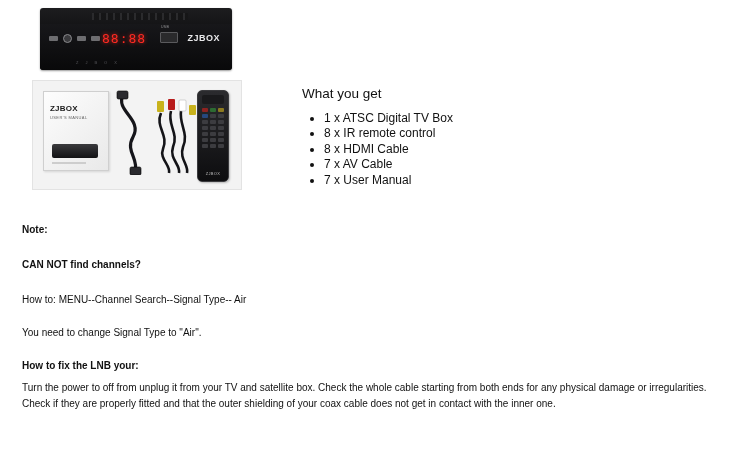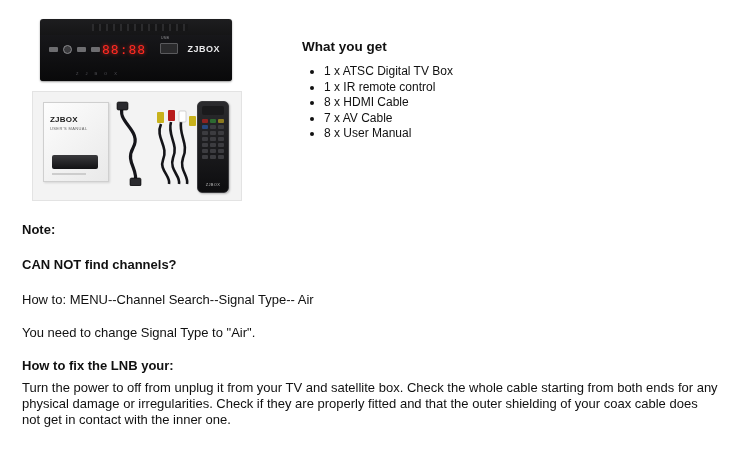--- a/index.html
+++ b/index.html
@@ -12,22 +12,22 @@
     background: #ffffff;
     font-family: "Liberation Sans", sans-serif;
     color: #111111;
     overflow: hidden;
     position: relative;
   }
 
   
   .top-section {
     display: flex;
-    align-items: flex-start;
-    padding: 11px 0 0 0;
+    align-items: flex-end;
+    padding: 0 0 0 0;
   }
 
   .product-image {
     width: 208px;
     height: 188px;
     margin-left: 32px;
     position: relative;
     flex: 0 0 auto;
   }
 
@@ -248,21 +248,21 @@
   }
 
   
   .whatyouget {
     margin-left: 62px;
     padding-top: 28px;
   }
   .whatyouget h2 {
     margin: 0 0 10px 0;
     font-size: 13.5px;
-    font-weight: bold;
+    font-weight: normal;
     color: #111;
   }
   .whatyouget ul {
     margin: 0;
     padding-left: 22px;
     list-style: disc;
   }
   .whatyouget li {
     font-size: 12px;
     line-height: 15.5px;
@@ -271,21 +271,21 @@
 
   
   .notes {
     position: absolute;
     left: 22px;
     top: 222px;
     right: 14px;
   }
   .notes p {
     margin: 0 0 18px 0;
-    font-size: 13px;
+    font-size: 10px;
     line-height: 15px;
     color: #111;
   }
   .notes p.bold {
     font-weight: bold;
     margin-bottom: 20px;
   }
   .notes p.tight {
     margin-bottom: 7px;
   }
@@ -374,24 +374,24 @@
         <div class="remote-brand">ZJBOX</div>
       </div>
 
     </div>
   </div>
 
   <div class="whatyouget">
     <h2>What you get</h2>
     <ul>
       <li>1 x ATSC Digital TV Box</li>
-      <li>1 x IR remote control</li>
+      <li>8 x IR remote control</li>
       <li>8 x HDMI Cable</li>
       <li>7 x AV Cable</li>
-      <li>8 x User Manual</li>
+      <li>7 x User Manual</li>
     </ul>
   </div>
 
 </div>
 
 <div class="notes">
   <p class="bold">Note:</p>
   <p class="bold">CAN NOT find channels?</p>
   <p>How to: MENU--Channel Search--Signal Type-- Air</p>
   <p>You need to change Signal Type to "Air".</p>

